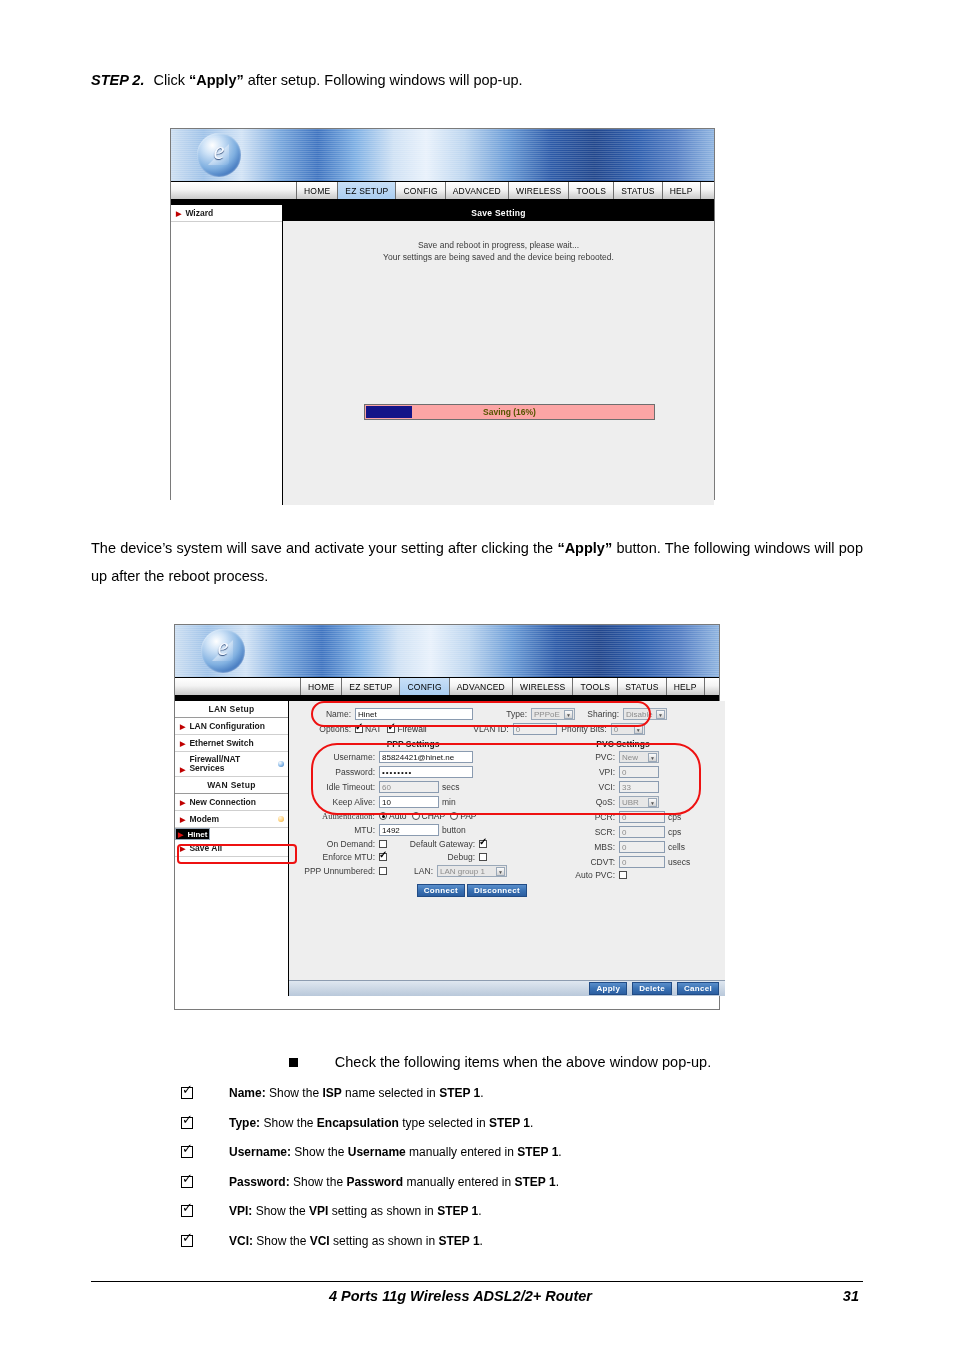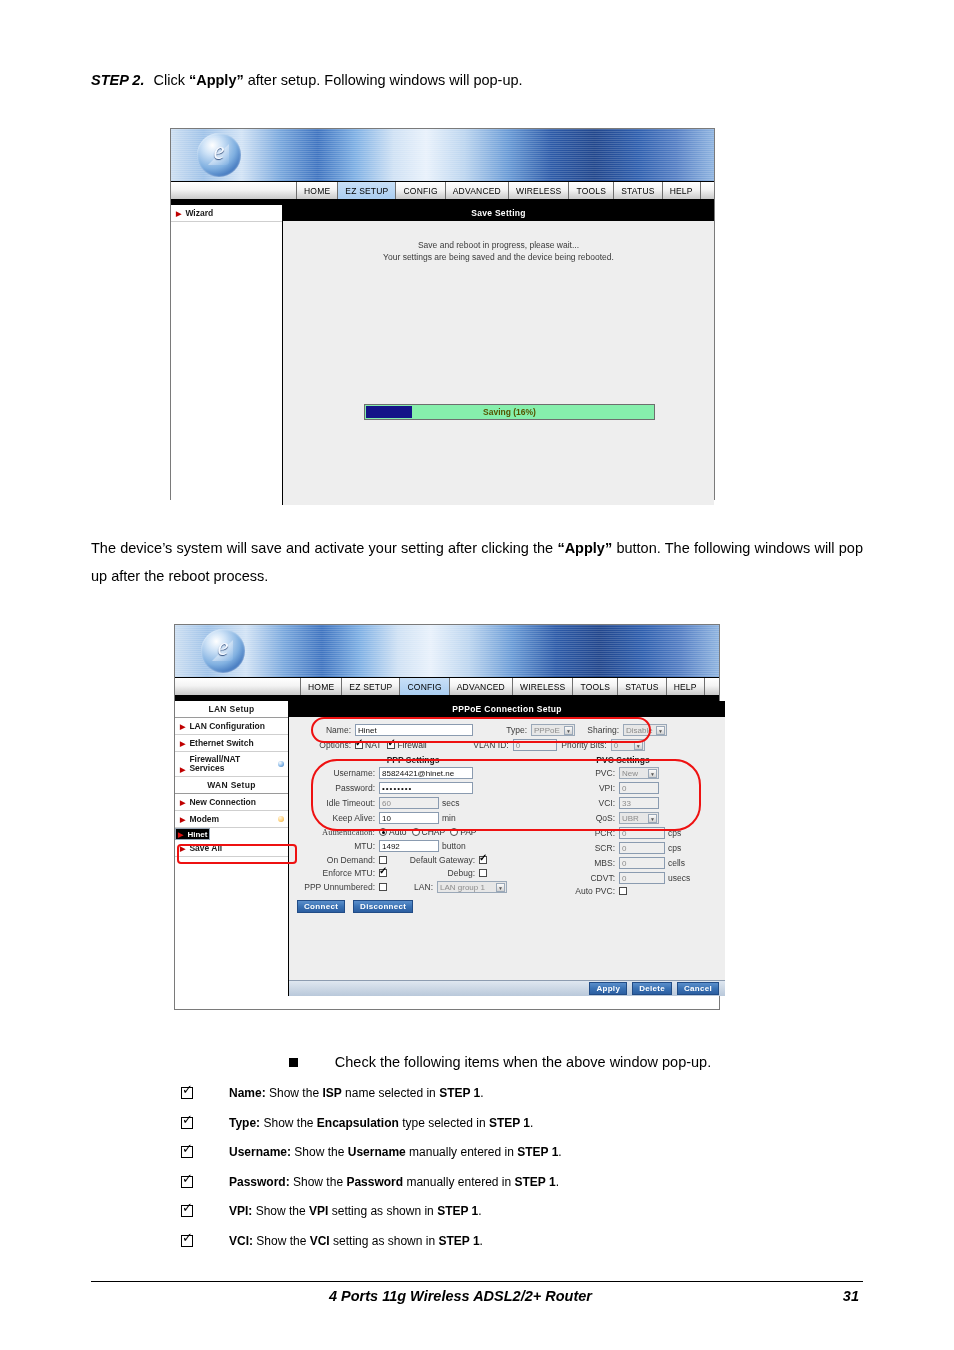--- a/index.html
+++ b/index.html
@@ -148,21 +148,21 @@
 
   
   #shot1 { left:170px; top:128px; width:545px; height:372px; border:1px solid #7a7a7a; }
   #shot1 .body-row { height:300px; }
   #shot1 .msg {
     text-align:center; font-size:8.5px; color:#3a3a3a;
     padding-top:18px; line-height:12px;
   }
   .progress-wrap {
     position:absolute; left:193px; top:275px; width:291px; height:16px;
-    border:1px solid #6e6e6e; background:#86efac;
+    border:1px solid #6e6e6e; background:#fca5a5;
   }
   .progress-fill {
     position:absolute; left:1px; top:1px; height:12px; width:58px;
     background:#141488;
   }
   .progress-label {
     position:absolute; inset:0; display:flex; align-items:center; justify-content:center;
     font-size:8.5px; color:#555500; font-weight:bold;
   }
 
@@ -337,21 +337,20 @@
           <span>Hinet</span>
         </div>
         <div class="side-item">
           <span class="arr">▶</span>
           <span>Save All</span>
         </div>
         <div class="side-fill" style="height:125px;"></div>
       </div>
 
       <div class="content">
-        <div class="content-title">PPPoE Connection Setup</div>
 
         <div class="form">
 
           <div class="frow" style="margin-top:3px;">
             <span class="lbl" style="width:58px;">Name:</span>
             <input class="inp" style="width: 118px;" value="Hinet">
             <span class="lbl" style="width:58px;">Type:</span>
             <span class="sel" style="width:44px;">
                 <span>PPPoE</span>
                 <span class="cv">▼</span>
@@ -432,21 +431,21 @@
               </div>
               <div class="frow">
                 <span class="lbl" style="width:82px;">PPP Unnumbered:</span>
                 <span class="cb"></span>
                 <span class="lbl" style="width:50px;">LAN:</span>
                 <span class="sel" style="width:70px;">
                     <span>LAN group 1</span>
                     <span class="cv">▼</span>
                   </span>
               </div>
-              <div style="display:flex;gap:8px;justify-content:flex-start;margin-top:7px;padding-right:2px;">
+              <div style="display:flex;gap:2px;justify-content:flex-end;margin-top:7px;padding-right:2px;">
                 <button class="btn">Connect</button>
                 <button class="btn">Disconnect</button>
               </div>
             </div>
 
             <div style="width:188px;">
               <div class="frow">
                 <span class="lbl" style="width:90px;">PVC:</span>
                 <span class="sel" style="width:40px;">
                     <span>New</span>

